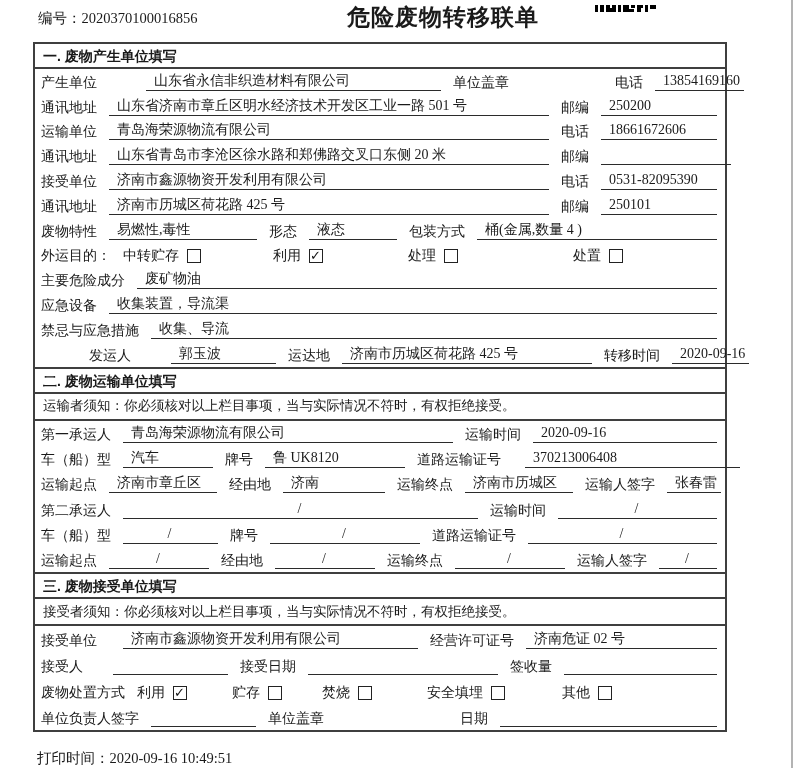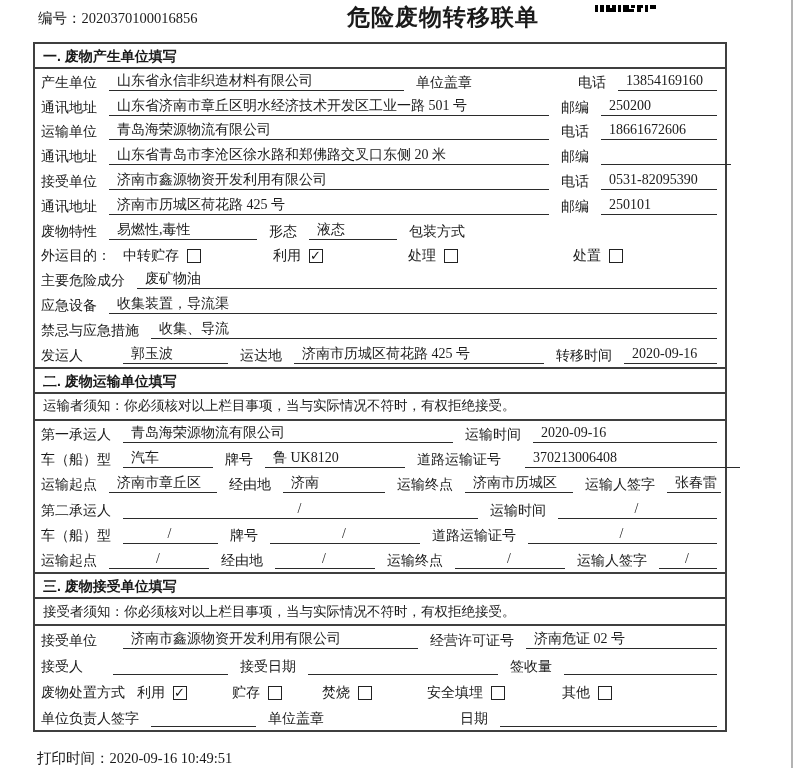--- a/index.html
+++ b/index.html
@@ -82,21 +82,21 @@
       </g>
     </svg>
   </div>
 </div>
 
 <div class="form-table" id="form-body">
     <div class="section sec-1">
       <div class="sec-header">一. 废物产生单位填写</div>
       <div class="form-row">
         <span class="lbl">产生单位</span>
-        <span class="val" style="width: 295px;">山东省永信非织造材料有限公司</span>
+        <span class="val" style="width: 295px; margin-left: 37px;">山东省永信非织造材料有限公司</span>
         <span class="lbl" style="width: 150px;">单位盖章</span>
         <span class="lbl">电话</span>
         <span class="val grow">13854169160</span>
       </div>
       <div class="form-row">
         <span class="lbl">通讯地址</span>
         <span class="val" style="width: 440px;">山东省济南市章丘区明水经济技术开发区工业一路 501 号</span>
         <span class="lbl">邮编</span>
         <span class="val grow">250200</span>
       </div>
@@ -123,20 +123,21 @@
         <span class="val" style="width: 440px;">济南市历城区荷花路 425 号</span>
         <span class="lbl">邮编</span>
         <span class="val grow">250101</span>
       </div>
       <div class="form-row">
         <span class="lbl">废物特性</span>
         <span class="val" style="width: 148px;">易燃性,毒性</span>
         <span class="lbl">形态</span>
         <span class="val" style="width: 88px; font-family: Liberation Serif, serif;">液态</span>
         <span class="lbl">包装方式</span>
+        <span class="val grow">桶(金属,数量 4 )</span>
       </div>
       <div class="form-row">
         <span class="lbl">外运目的：</span>
         <span class="cbitem" style="width: 150px;">
           <span>中转贮存</span>
           <span class="cbbox"></span>
         </span>
         <span class="cbitem" style="width: 135px;">
           <span>利用</span>
           <span class="cbbox checked"></span>
@@ -156,21 +157,21 @@
       </div>
       <div class="form-row">
         <span class="lbl">应急设备</span>
         <span class="val grow">收集装置，导流渠</span>
       </div>
       <div class="form-row">
         <span class="lbl">禁忌与应急措施</span>
         <span class="val grow">收集、导流</span>
       </div>
       <div class="form-row">
-        <span class="lbl" style="width: 70px;">发运人</span>
+        <span class="lbl" style="width: 70px; margin-left: 48px;">发运人</span>
         <span class="val" style="width: 105px;">郭玉波</span>
         <span class="lbl">运达地</span>
         <span class="val" style="width: 250px;">济南市历城区荷花路 425 号</span>
         <span class="lbl">转移时间</span>
         <span class="val grow">2020-09-16</span>
       </div>
     </div>
     <div class="section sec-2">
       <div class="sec-header">二. 废物运输单位填写</div>
       <div class="note-row">运输者须知：你必须核对以上栏目事项，当与实际情况不符时，有权拒绝接受。</div>

